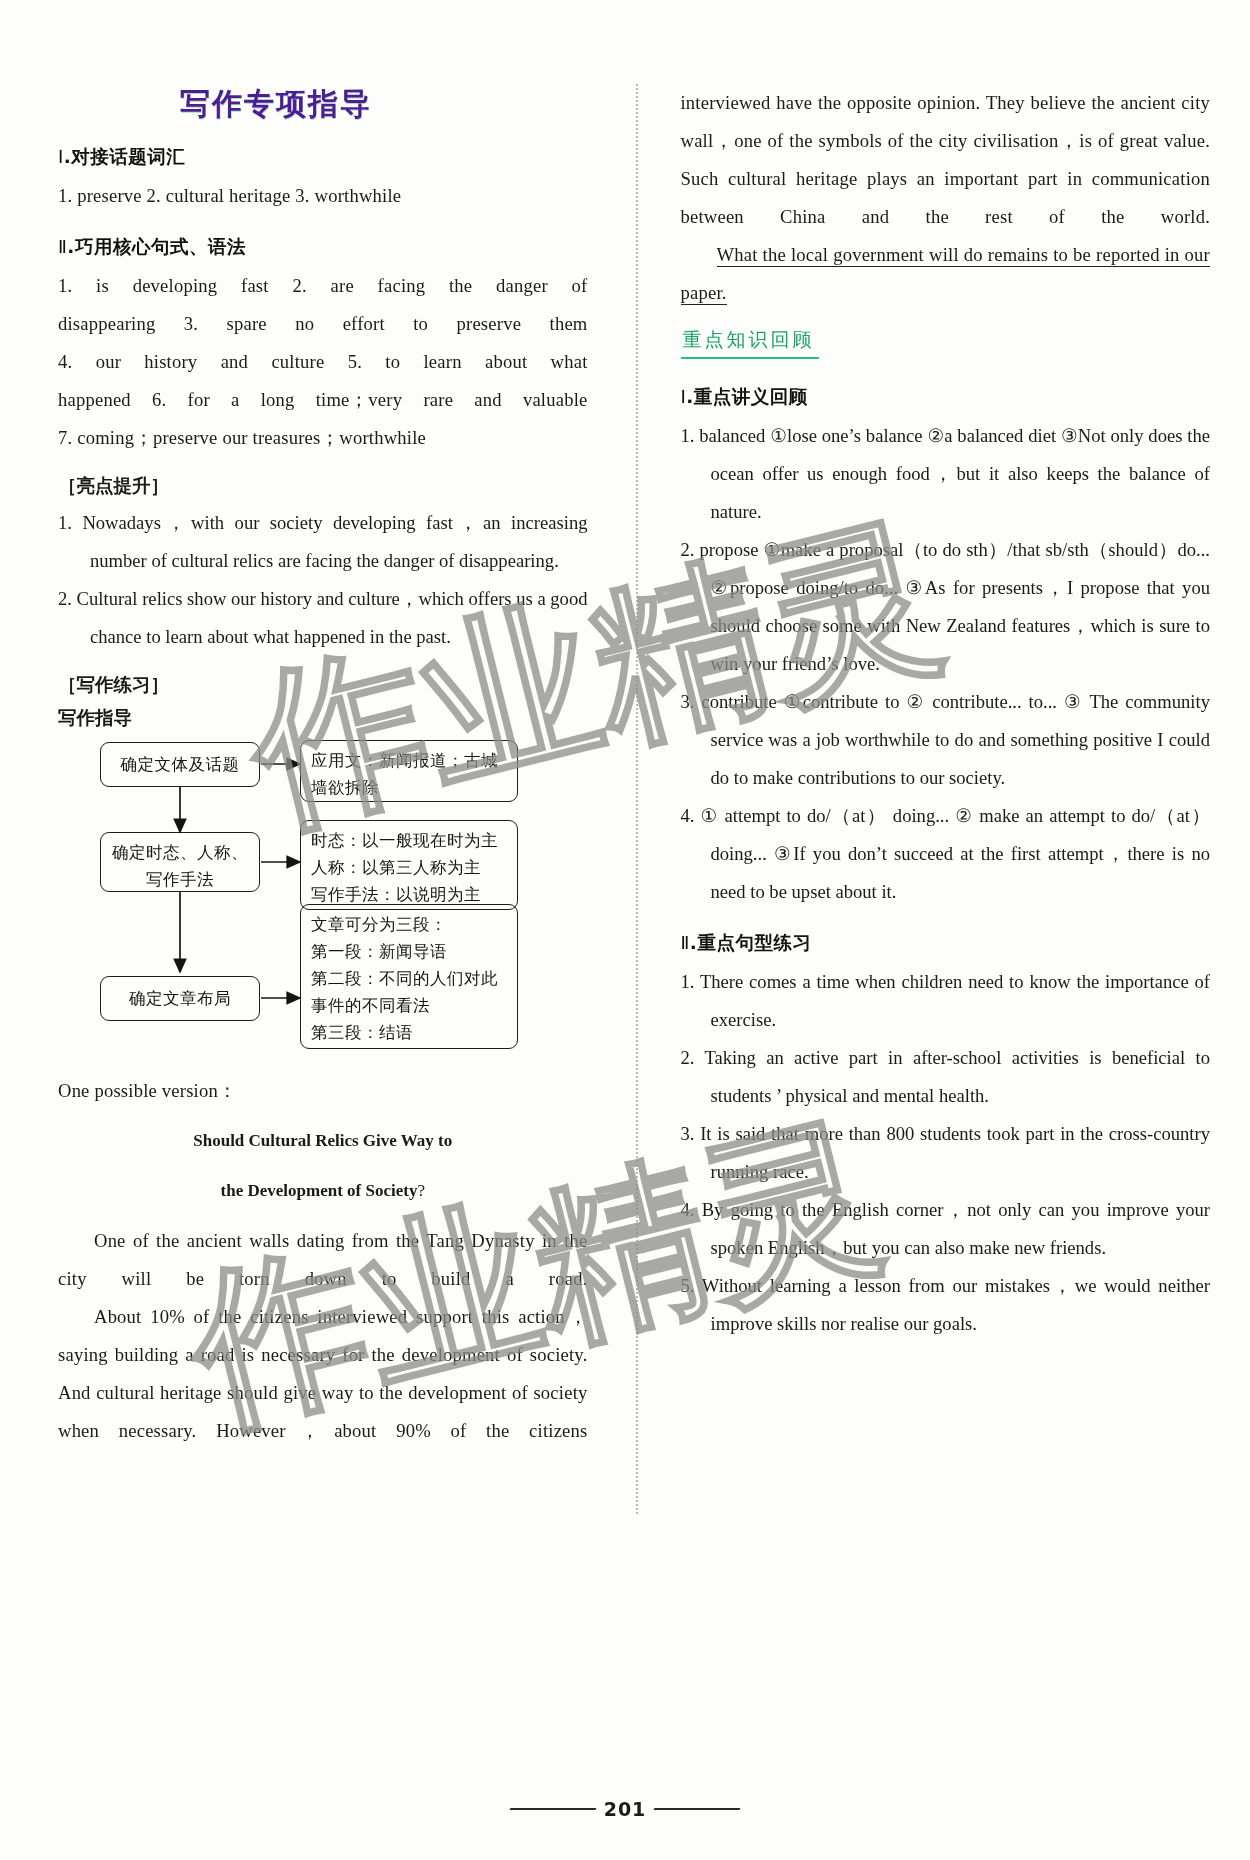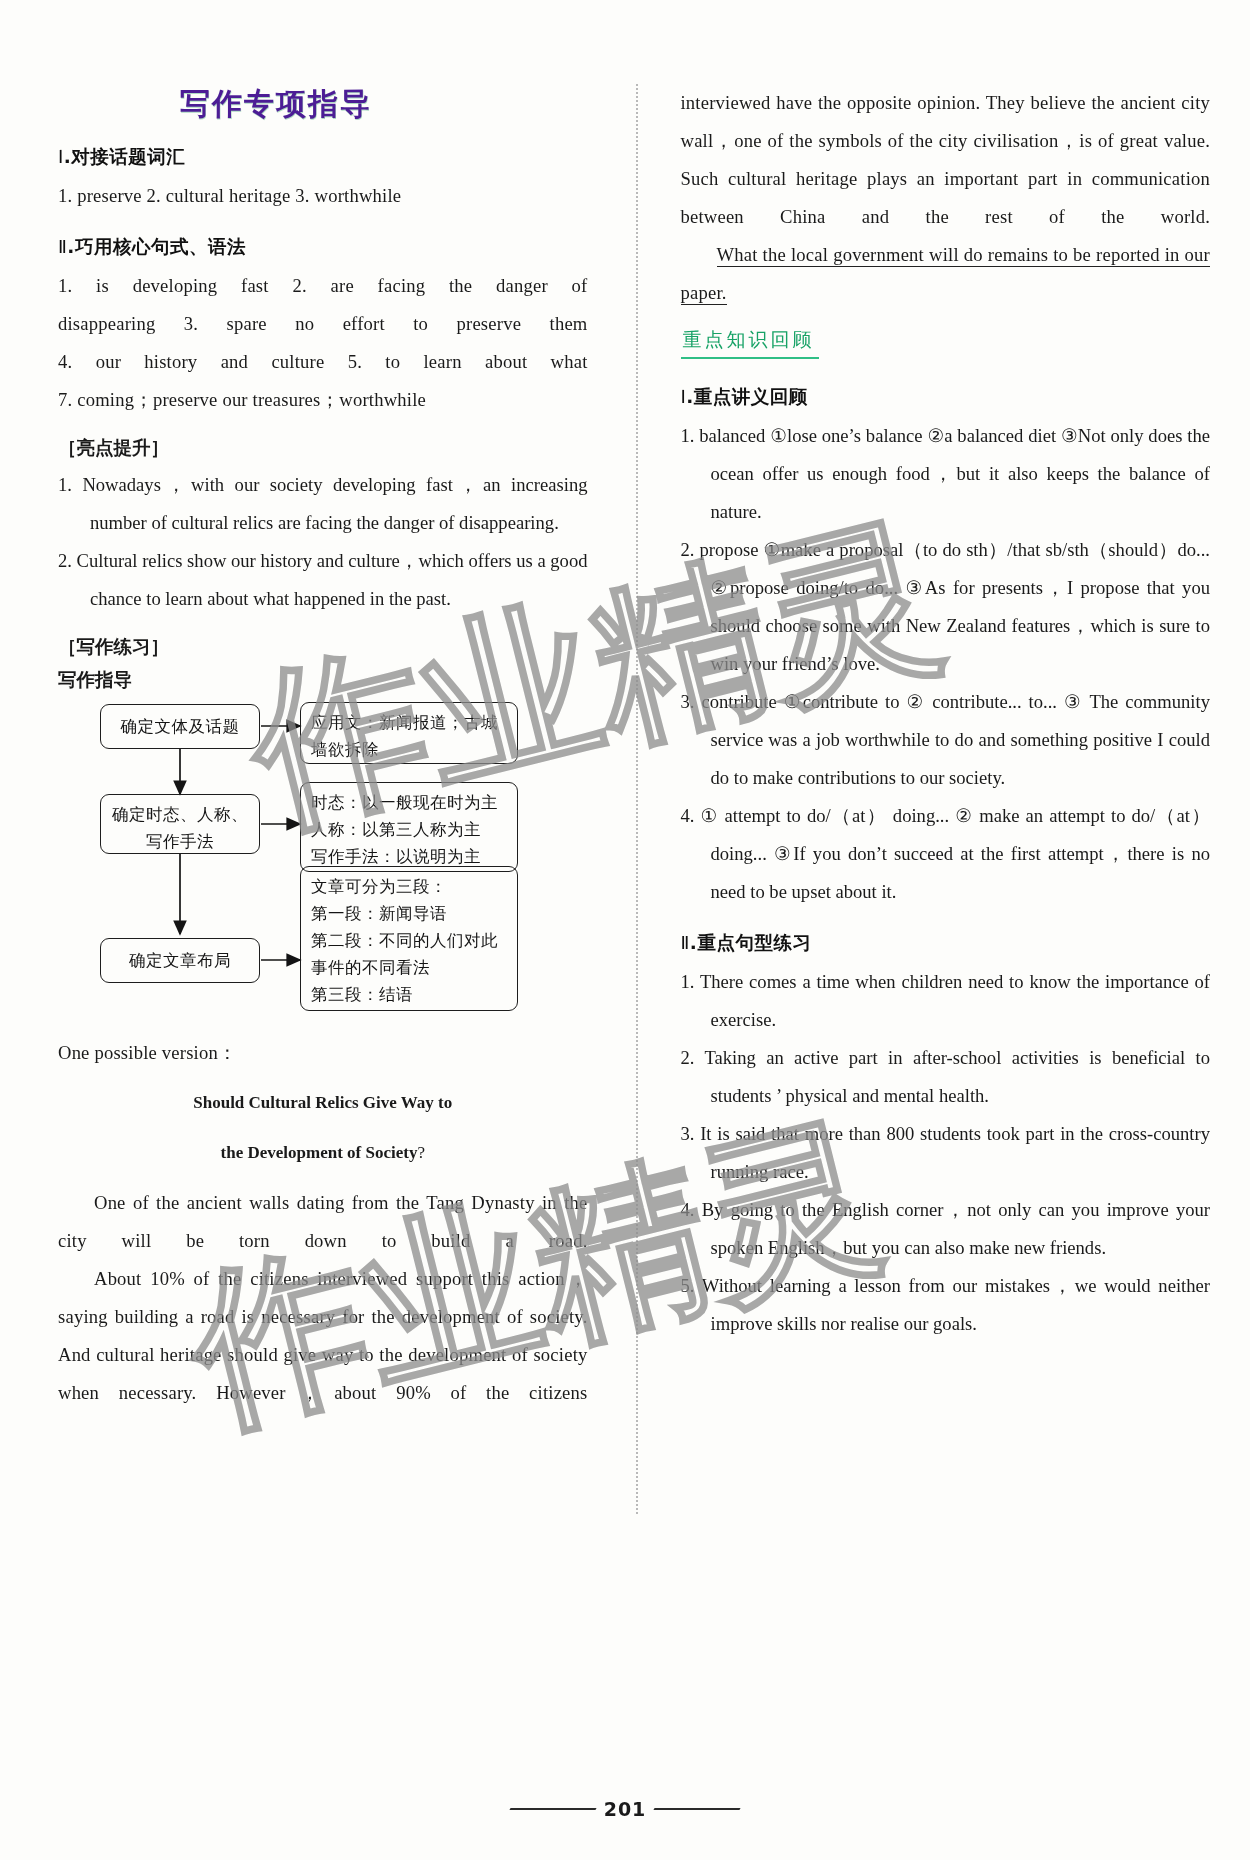--- a/index.html
+++ b/index.html
@@ -220,20 +220,21 @@
           <span class="rn">Ⅰ</span><span>.对接话题词汇</span>
         </div>
         <p class="ln">1. preserve   2. cultural heritage   3. worthwhile</p>
 
         <div class="sec-head">
           <span class="rn">Ⅱ</span><span>.巧用核心句式、语法</span>
         </div>
         <p class="ln just">1. is developing fast   2. are facing the danger of</p>
         <p class="ln just">disappearing   3. spare no effort to preserve them</p>
         <p class="ln just">4. our history and culture   5. to learn about what</p>
+        <p class="ln just">happened   6. for a long time；very rare and valuable</p>
         <p class="ln">7. coming；preserve our treasures；worthwhile</p>
 
         <div class="bracket-head">［亮点提升］</div>
         <p class="numitem hang">1. Nowadays，with our society developing fast，an increasing number of cultural relics are facing the danger of disappearing.</p>
         <p class="numitem hang">2. Cultural relics show our history and culture，which offers us a good chance to learn about what happened in the past.</p>
 
         <div class="bracket-head">［写作练习］</div>
         <div class="plain-cn-head">写作指导</div>
 
         <div class="flow">

